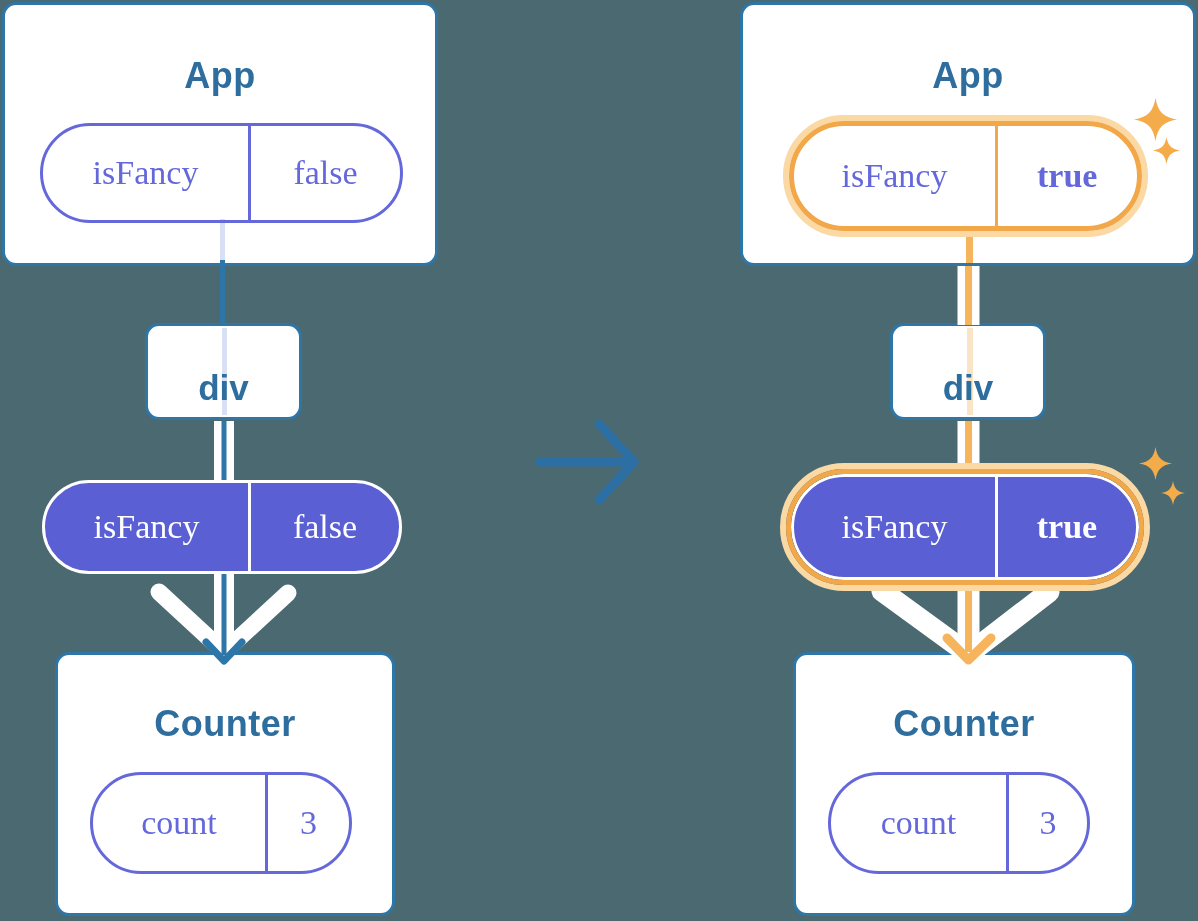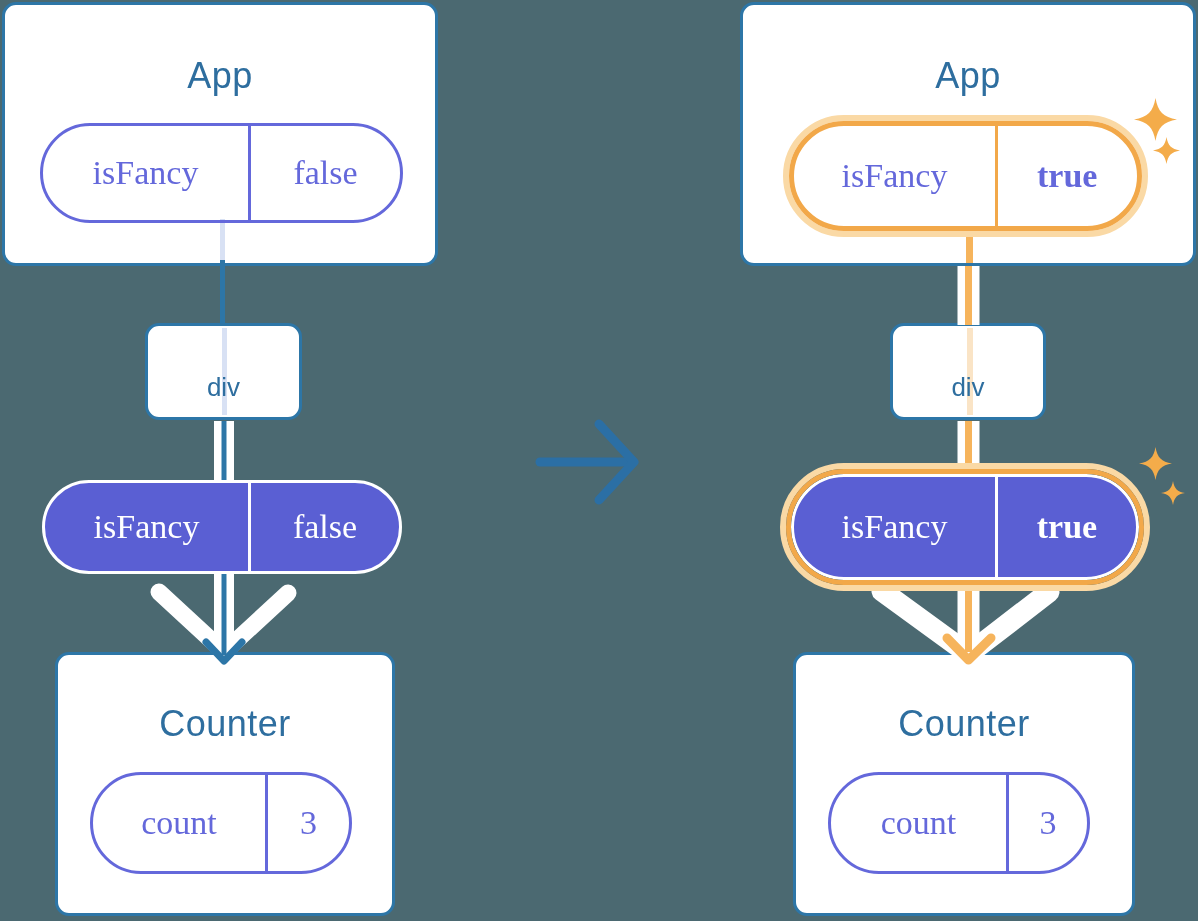--- a/index.html
+++ b/index.html
@@ -6,25 +6,25 @@
   .stage{
     position:relative;width:1198px;height:921px;background:#4B6971;
     font-family:"Liberation Sans",sans-serif;overflow:hidden;
   }
   .card{
     position:absolute;background:#ffffff;border:3px solid #2D76A7;
     border-radius:14px;box-sizing:border-box;z-index:10;
   }
   .card-title{
     position:absolute;left:0;right:0;text-align:center;color:#2E6E9F;
-    font-size:36px;font-weight:400;letter-spacing:.5px;z-index:2;
+    font-size:36px;font-weight:700;letter-spacing:.5px;z-index:2;
   }
   .inner-line{position:absolute;z-index:1;}
   .divcard{display:flex;align-items:center;justify-content:center;}
-  .div-label{position:relative;z-index:2;color:#2E6E9F;font-size:26px;font-weight:400;margin-top:32px;}
+  .div-label{position:relative;z-index:2;color:#2E6E9F;font-size:35px;font-weight:700;margin-top:32px;}
   .pill{
     position:absolute;display:flex;align-items:stretch;box-sizing:border-box;
     z-index:20;font-size:34px;border-radius:60px;
   }
   .pill-outline{border:3px solid #6468DB;color:#6468DB;}
   .pill-filled{background:#5A5FD3;border:3px solid #ffffff;color:#ffffff;}
   .cell{display:flex;align-items:center;justify-content:center;font-family:Liberation Serif, serif;}
   .grow{flex:1;}
   .vdiv{flex:0 0 auto;}
   .vdiv.purple{width:3px;background:#6468DB;}

